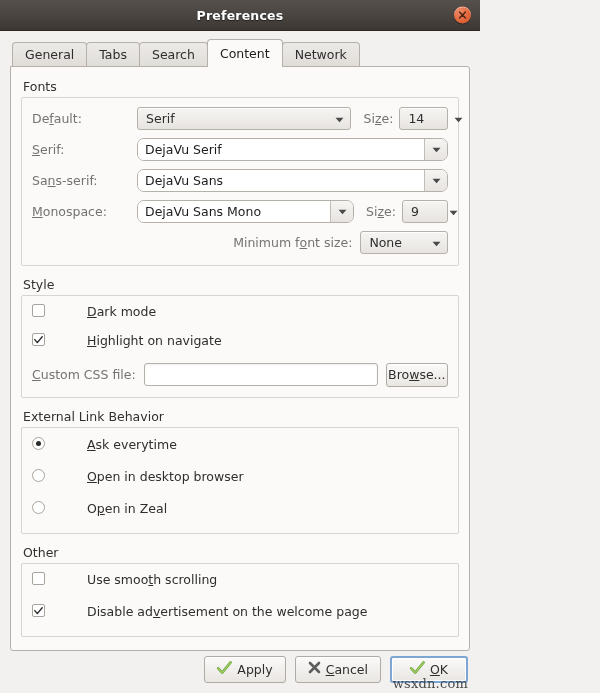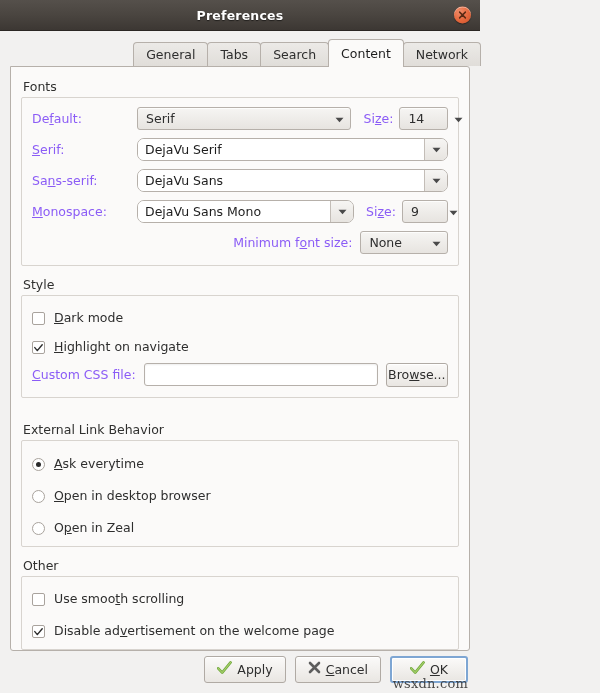--- a/index.html
+++ b/index.html
@@ -50,21 +50,20 @@
   .close-btn svg { display: block; }
 
   
   .tabstrip {
     position: relative;
     margin: 9px 0 0 12px;
     height: 26px;
     display: flex;
     align-items: flex-end;
     z-index: 3;
-    justify-content: flex-end;
   }
   .tab {
     position: relative;
     height: 24px;
     padding: 0 12px;
     display: flex; align-items: center;
     font-size: 12.5px;
     color: #2e2e2e;
     background: linear-gradient(to bottom, #eceae7 0%, #e0ddd9 100%);
     border: 1px solid #b6b0aa;
@@ -120,21 +119,21 @@
   
   .row {
     display: flex;
     align-items: center;
     height: 25px;
     margin-bottom: 6px;
   }
   .row:last-child { margin-bottom: 0; }
   .lbl {
     font-size: 12.5px;
-    color: #8b5cf6;
+    color: #737373;
     white-space: nowrap;
   }
   .lbl-col { width: 105px; flex: none; }
   u { text-decoration: underline; text-underline-offset: 1px; }
 
   
   .combo-btn {
     height: 23px;
     display: flex; align-items: center;
     background: linear-gradient(to bottom, #f6f5f3 0%, #e7e4e0 100%);
@@ -178,24 +177,25 @@
     cursor: pointer;
   }
   .arrow { display: block; }
 
   .size-lbl { margin: 0 6px 0 12px; font-size: 12.5px; }
   .combo-sm { min-width: 46px; justify-content: space-between; }
   .combo-sm .cval { flex: none; margin-right: 8px; }
 
   
   .optrow {
-    display: flex; align-items: flex-end;
+    display: flex; align-items: flex-start;
     height: 21px;
     margin-bottom: 8px;
     cursor: pointer;
+    gap: 33px;
   }
   .optrow:last-child { margin-bottom: 0; }
   .chk {
     width: 13px; height: 13px;
     border: 1px solid #a9a39d;
     border-radius: 2px;
     background: #ffffff;
     margin-right: 9px;
     flex: none;
     display: flex; align-items: center; justify-content: center;
@@ -424,21 +424,21 @@
               <span></span>
             </div>
           <div class="btn" style="height:24px;min-width:0;margin-left:8px;padding:0 10px">
             <span><span>Bro</span><u>w</u><span>se...</span></span>
           </div>
         </div>
 
       </div>
     </div>
 
-    <div class="group" style="margin-top:24px">
+    <div class="group" style="margin-top:11px">
       <div class="group-title">External Link Behavior</div>
       <div class="group-frame" style="padding-top:9px;padding-bottom:11px">
 
         <div class="optrow" style="margin-bottom:11px">
           <span class="rad on">
               <span class="dot"></span>
             </span>
           <span class="opt-lbl"><span></span><u>A</u><span>sk everytime</span></span>
         </div>
 

